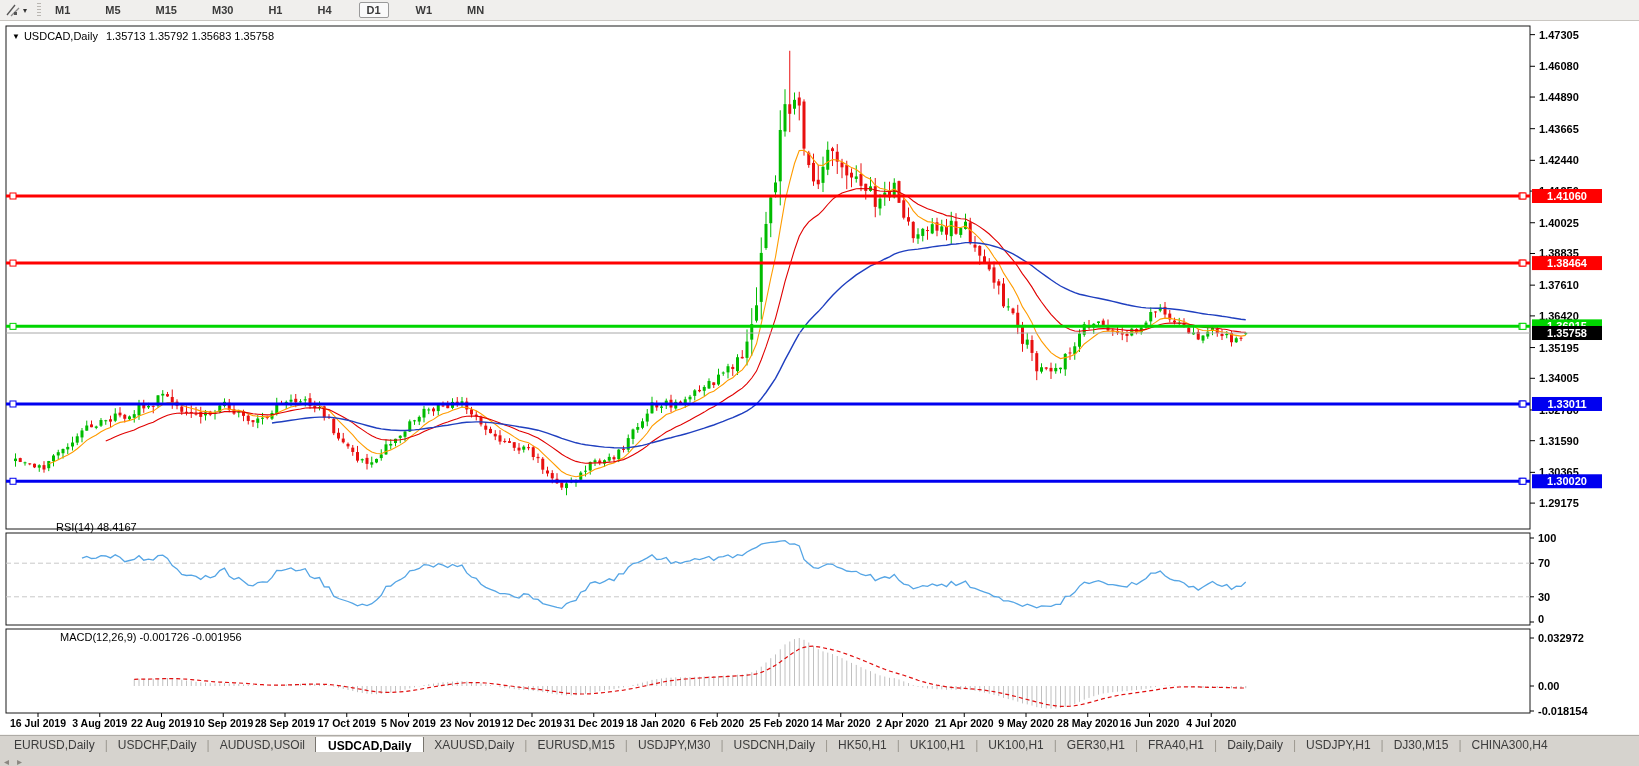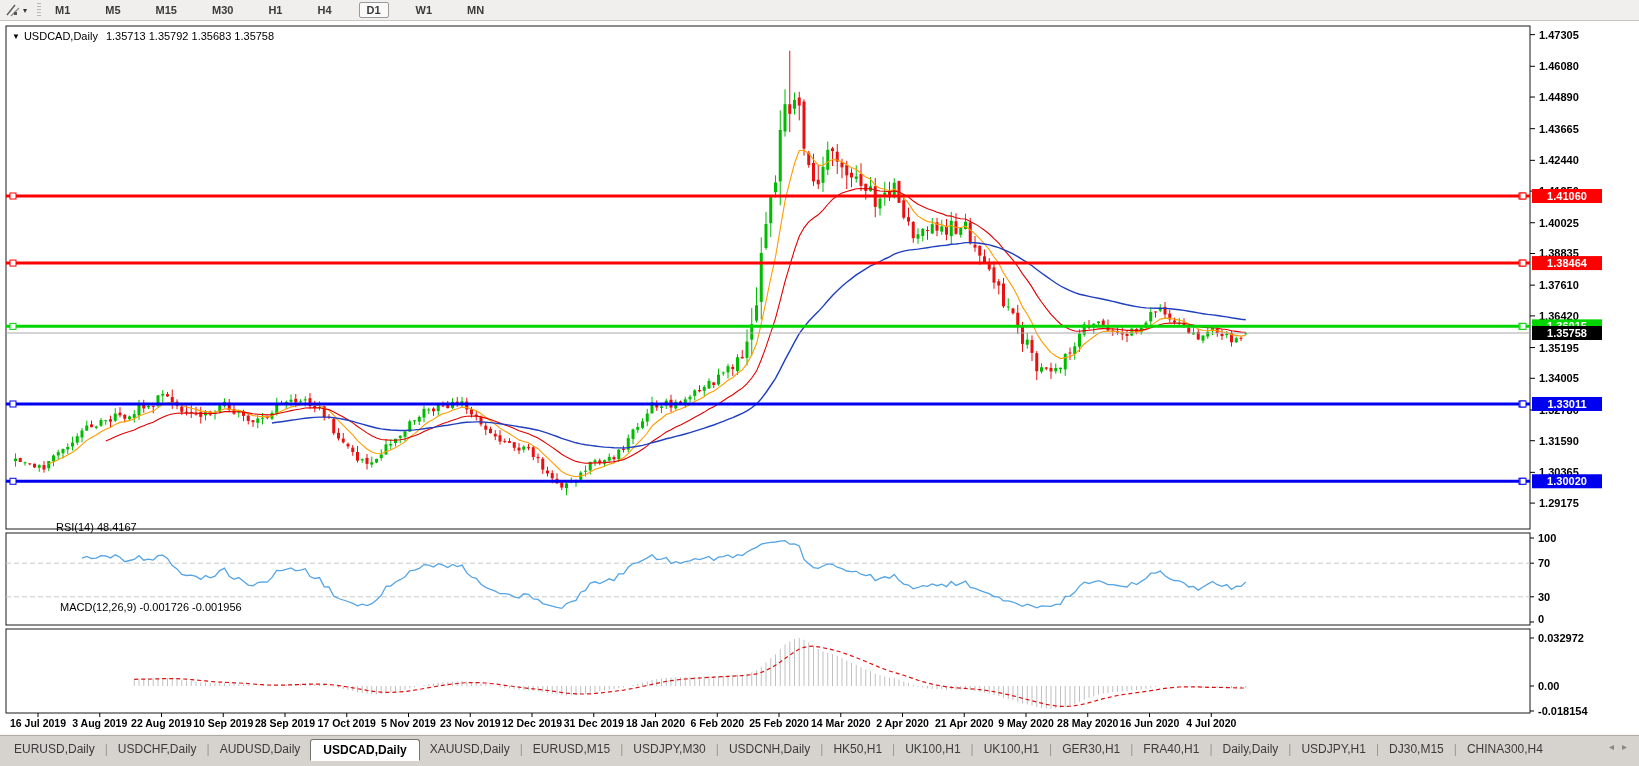--- a/index.html
+++ b/index.html
@@ -11,25 +11,25 @@
   .tool-btn .caret{font-size:8px;color:#333;}
   .grip{width:4px;height:14px;margin:0 4px;background:repeating-linear-gradient(to bottom,#b9b6b1 0 1px,transparent 1px 3px);}
   .tf-btn{font-size:11px;font-weight:700;color:#3a3a3a;padding:1px 7px;border:1px solid transparent;border-radius:2px;cursor:default;}
   .tf-btn.active{background:#fafafa;border:1px solid #9a9a9a;}
   
   .chart-region{position:relative;height:713px;background:#fff;flex:0 0 auto;}
   .overlay-label{position:absolute;font-size:11px;color:#000;white-space:pre;}
   .chart-title{left:12px;top:9px;}
   .chart-title .tri{font-size:8px;position:relative;top:-1px;margin-right:4px;}
   .rsi-label{left:12px;top:500px;margin-left:44px;}
-  .macd-label{left:12px;top:580px;padding-left:48px;}
+  .macd-label{left:12px;top:610px;padding-left:48px;}
   svg text{font-family:"Liberation Sans",sans-serif;}
   
   .tabbar{height:33px;background:#d6d3ce;border-top:1px solid #f5f4f2;box-shadow:inset 0 1px 0 #aeaba6;
-          display:flex;align-items:flex-start;padding:2px 4px 0 4px;box-sizing:border-box;}
+          display:flex;align-items:flex-start;padding:2px 4px 0 4px;box-sizing:border-box;flex-direction:column;}
   .tabs{display:flex;align-items:center;height:24px;flex:1 1 auto;overflow:hidden;}
   .tab{font-size:12px;color:#3c3c3c;padding:3px 10px;white-space:nowrap;cursor:default;}
   .tab.active{background:#fff;color:#000;font-weight:700;border:1px solid #77736d;border-bottom:1px solid #fff;
               border-radius:3px 3px 0 0;padding:3px 12px;position:relative;top:1px;}
   .sep{color:#9b978f;font-size:12px;}
   .tab-arrows{display:flex;gap:8px;align-items:center;padding:4px 8px 0 0;color:#8b8781;font-size:10px;}
 </style>
 </head>
 <body>
 
@@ -979,21 +979,21 @@
     <div class="overlay-label rsi-label">RSI(14) 48.4167</div>
     <div class="overlay-label macd-label">MACD(12,26,9) -0.001726 -0.001956</div>
   </div>
 
   <div class="tabbar">
     <div class="tabs" id="tabs">
         <div class="tab">EURUSD,Daily</div>
         <span class="sep">|</span>
         <div class="tab">USDCHF,Daily</div>
         <span class="sep">|</span>
-        <div class="tab">AUDUSD,Daily</div>
+        <div class="tab">AUDUSD,USOil</div>
         <div class="tab active">USDCAD,Daily</div>
         <div class="tab">XAUUSD,Daily</div>
         <span class="sep">|</span>
         <div class="tab">EURUSD,M15</div>
         <span class="sep">|</span>
         <div class="tab">USDJPY,M30</div>
         <span class="sep">|</span>
         <div class="tab">USDCNH,Daily</div>
         <span class="sep">|</span>
         <div class="tab">HK50,H1</div>

